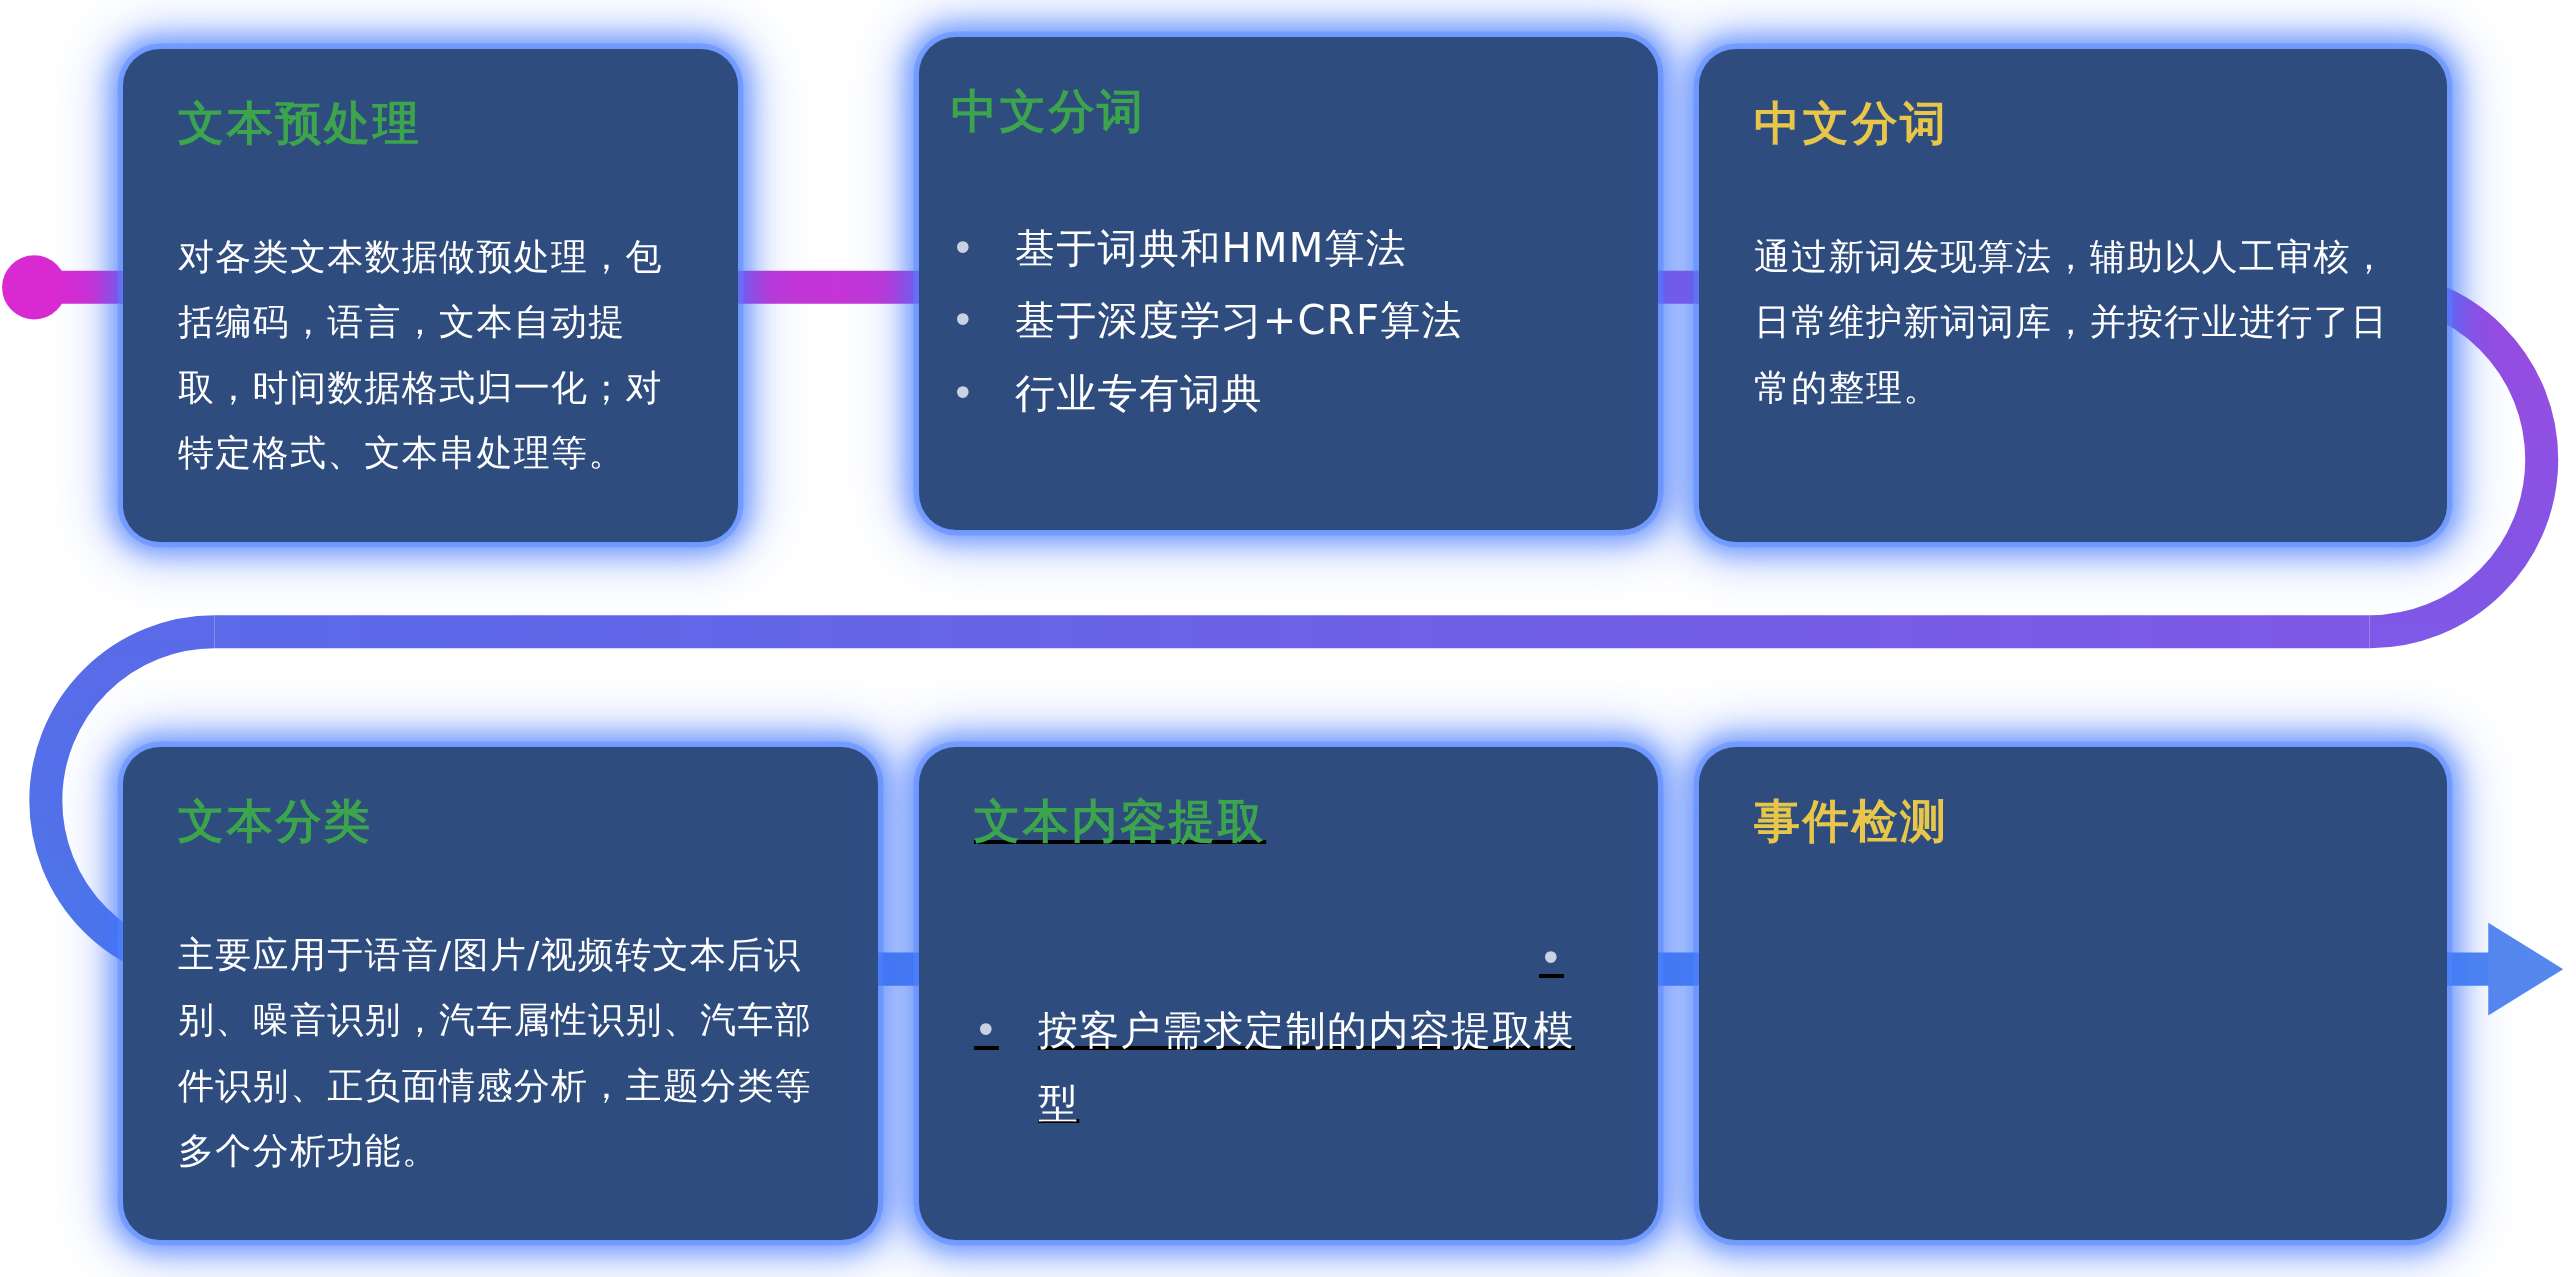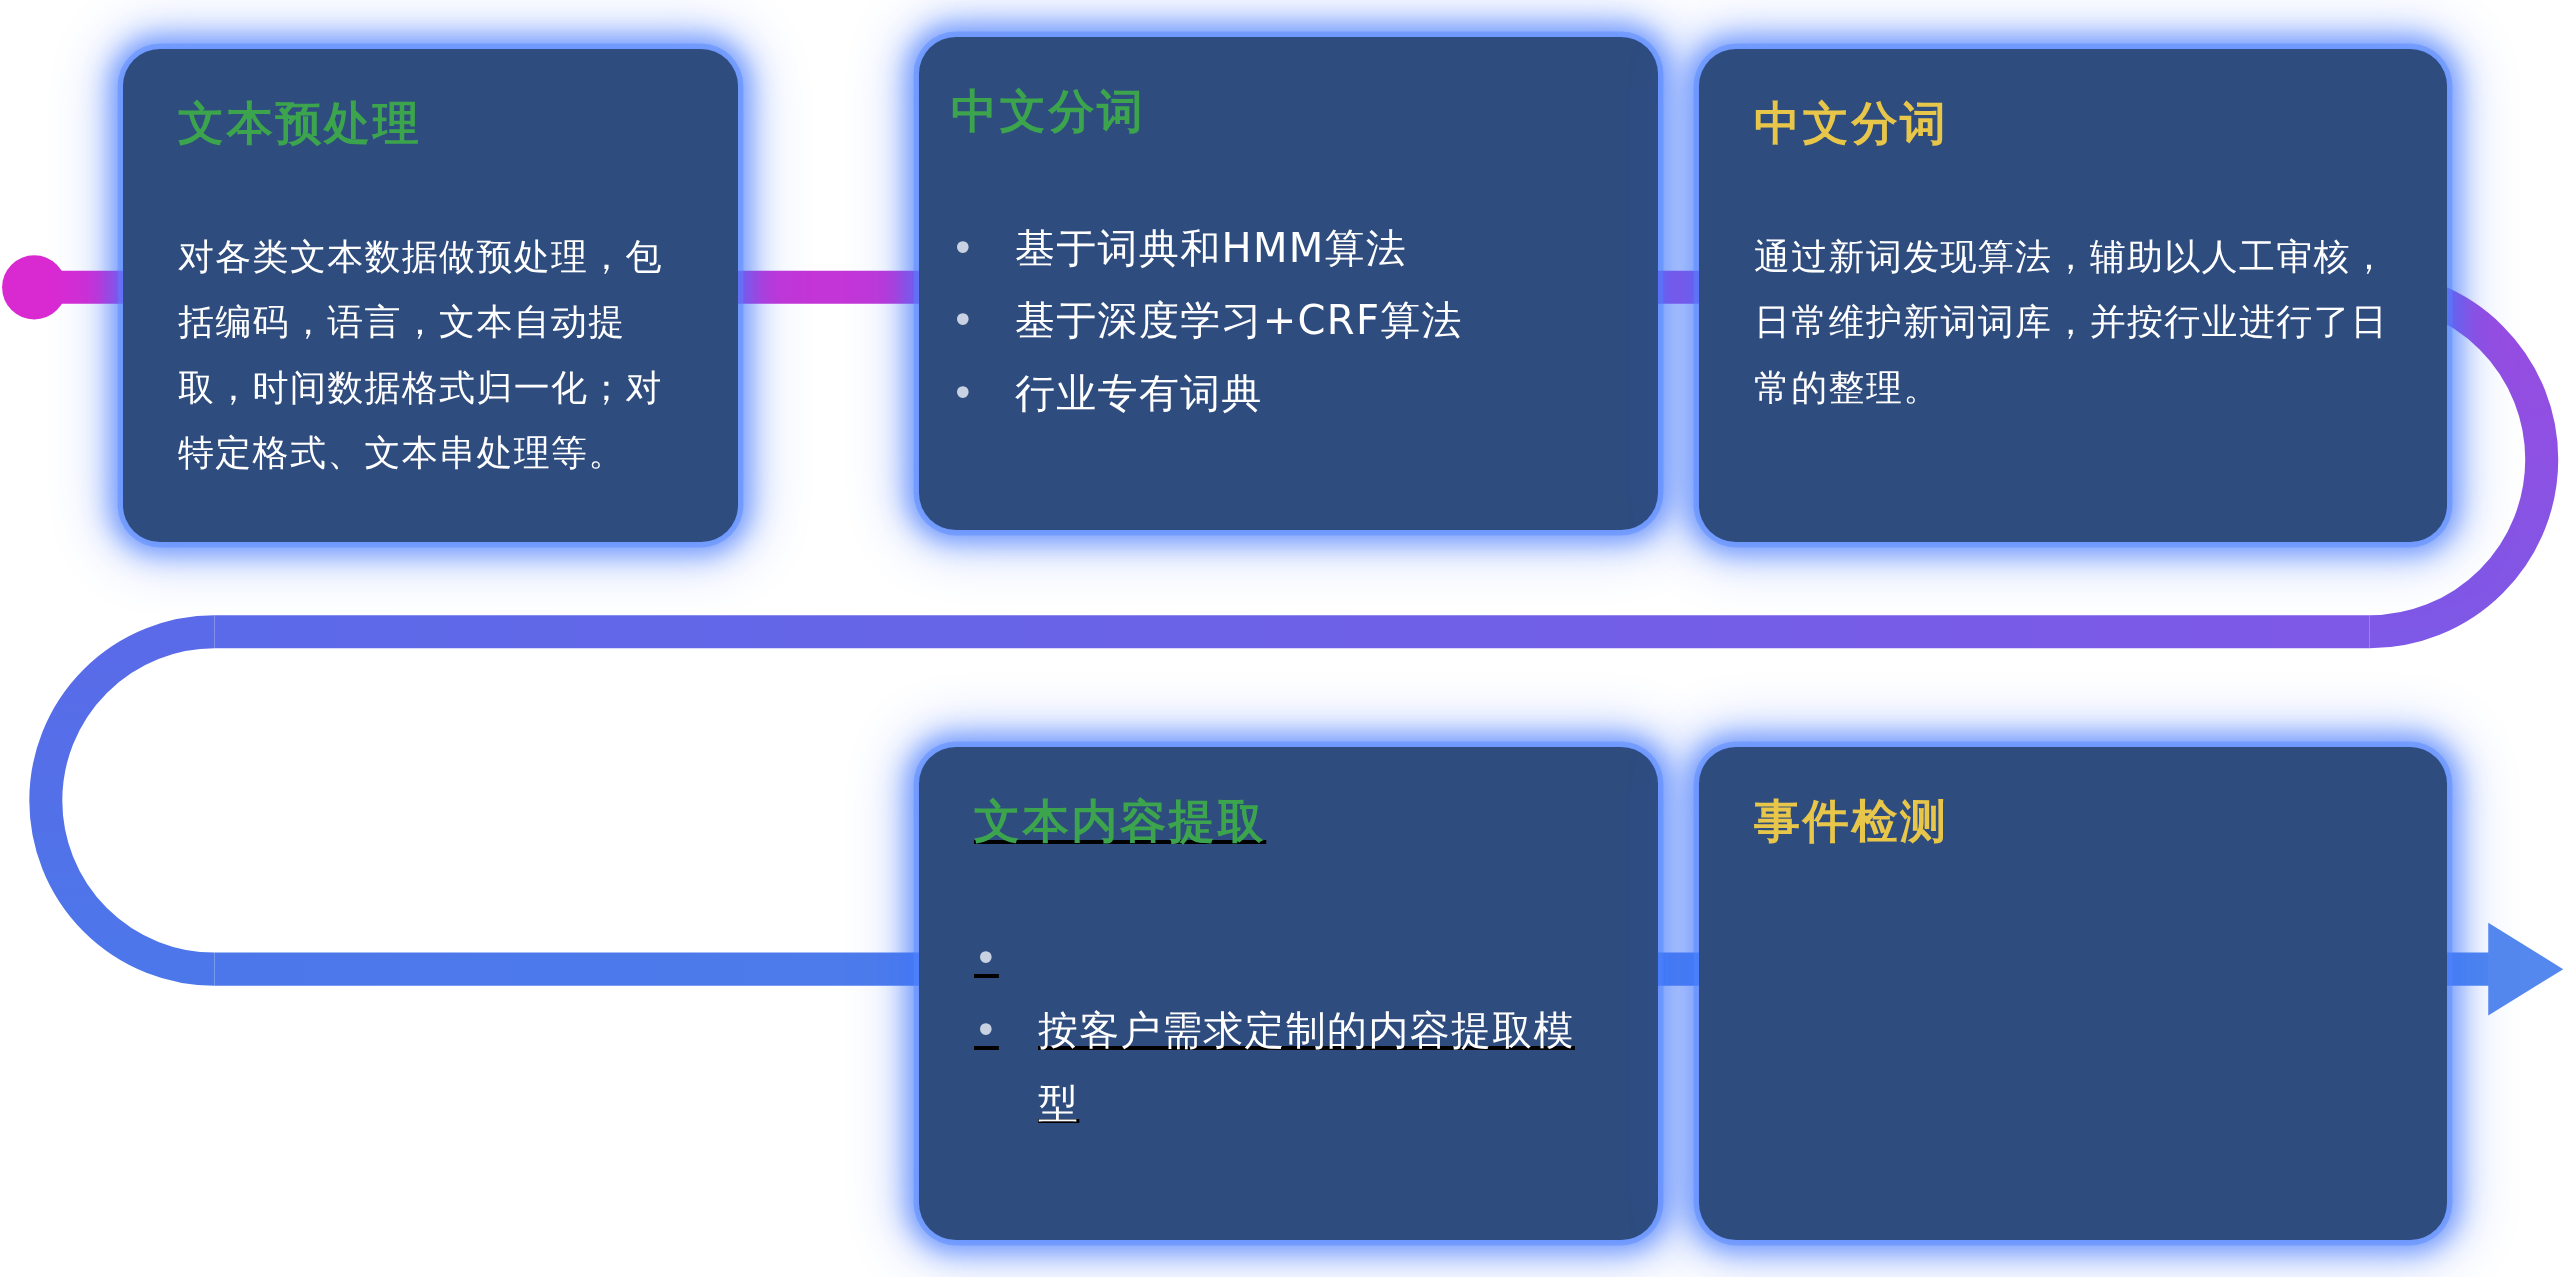--- a/index.html
+++ b/index.html
@@ -44,20 +44,21 @@
     color:#ffffff;
   }
   .bullets { list-style:none; }
   .bullets li {
     display:flex;
     align-items:flex-start;
     font-size:40px;
     line-height:1.82;
     letter-spacing:1.3px;
     color:#ffffff;
+    justify-content:flex-end;
   }
   .bullet-dot {
     flex:0 0 64px;
     color:#c9d2e2;
   }
   .bullet-dot::before { content:"•"; }
   .bullet-text { flex:1 1 auto; }
 </style>
 </head>
 <body>
@@ -117,20 +118,24 @@
         <span class="bullet-text">行业专有词典</span>
       </li>
     </ul>
   </div>
 
   <div class="card" style="left:1699px;top:49px;width:748px;">
     <h2 class="card-title" style="color: rgb(231, 198, 74);">中文分词</h2>
     <p class="card-body">通过新词发现算法，辅助以人工审核，日常维护新词词库，并按行业进行了日常的整理。</p>
   </div>
 
+  <div class="card" style="left:123px;top:747px;width:755px;">
+    <h2 class="card-title" style="color: rgb(59, 164, 77);">文本分类</h2>
+    <p class="card-body">主要应用于语音/图片/视频转文本后识别、噪音识别，汽车属性识别、汽车部件识别、正负面情感分析，主题分类等多个分析功能。</p>
+  </div>
 
   <div class="card" style="left:919px;top:747px;width:739px;text-decoration:underline;">
     <h2 class="card-title" style="color: rgb(59, 164, 77);">文本内容提取</h2>
     <ul class="bullets">
       <li>
         <span class="bullet-dot"></span>
       </li>
       <li>
         <span class="bullet-dot"></span>
         <span class="bullet-text">按客户需求定制的内容提取模型</span>

